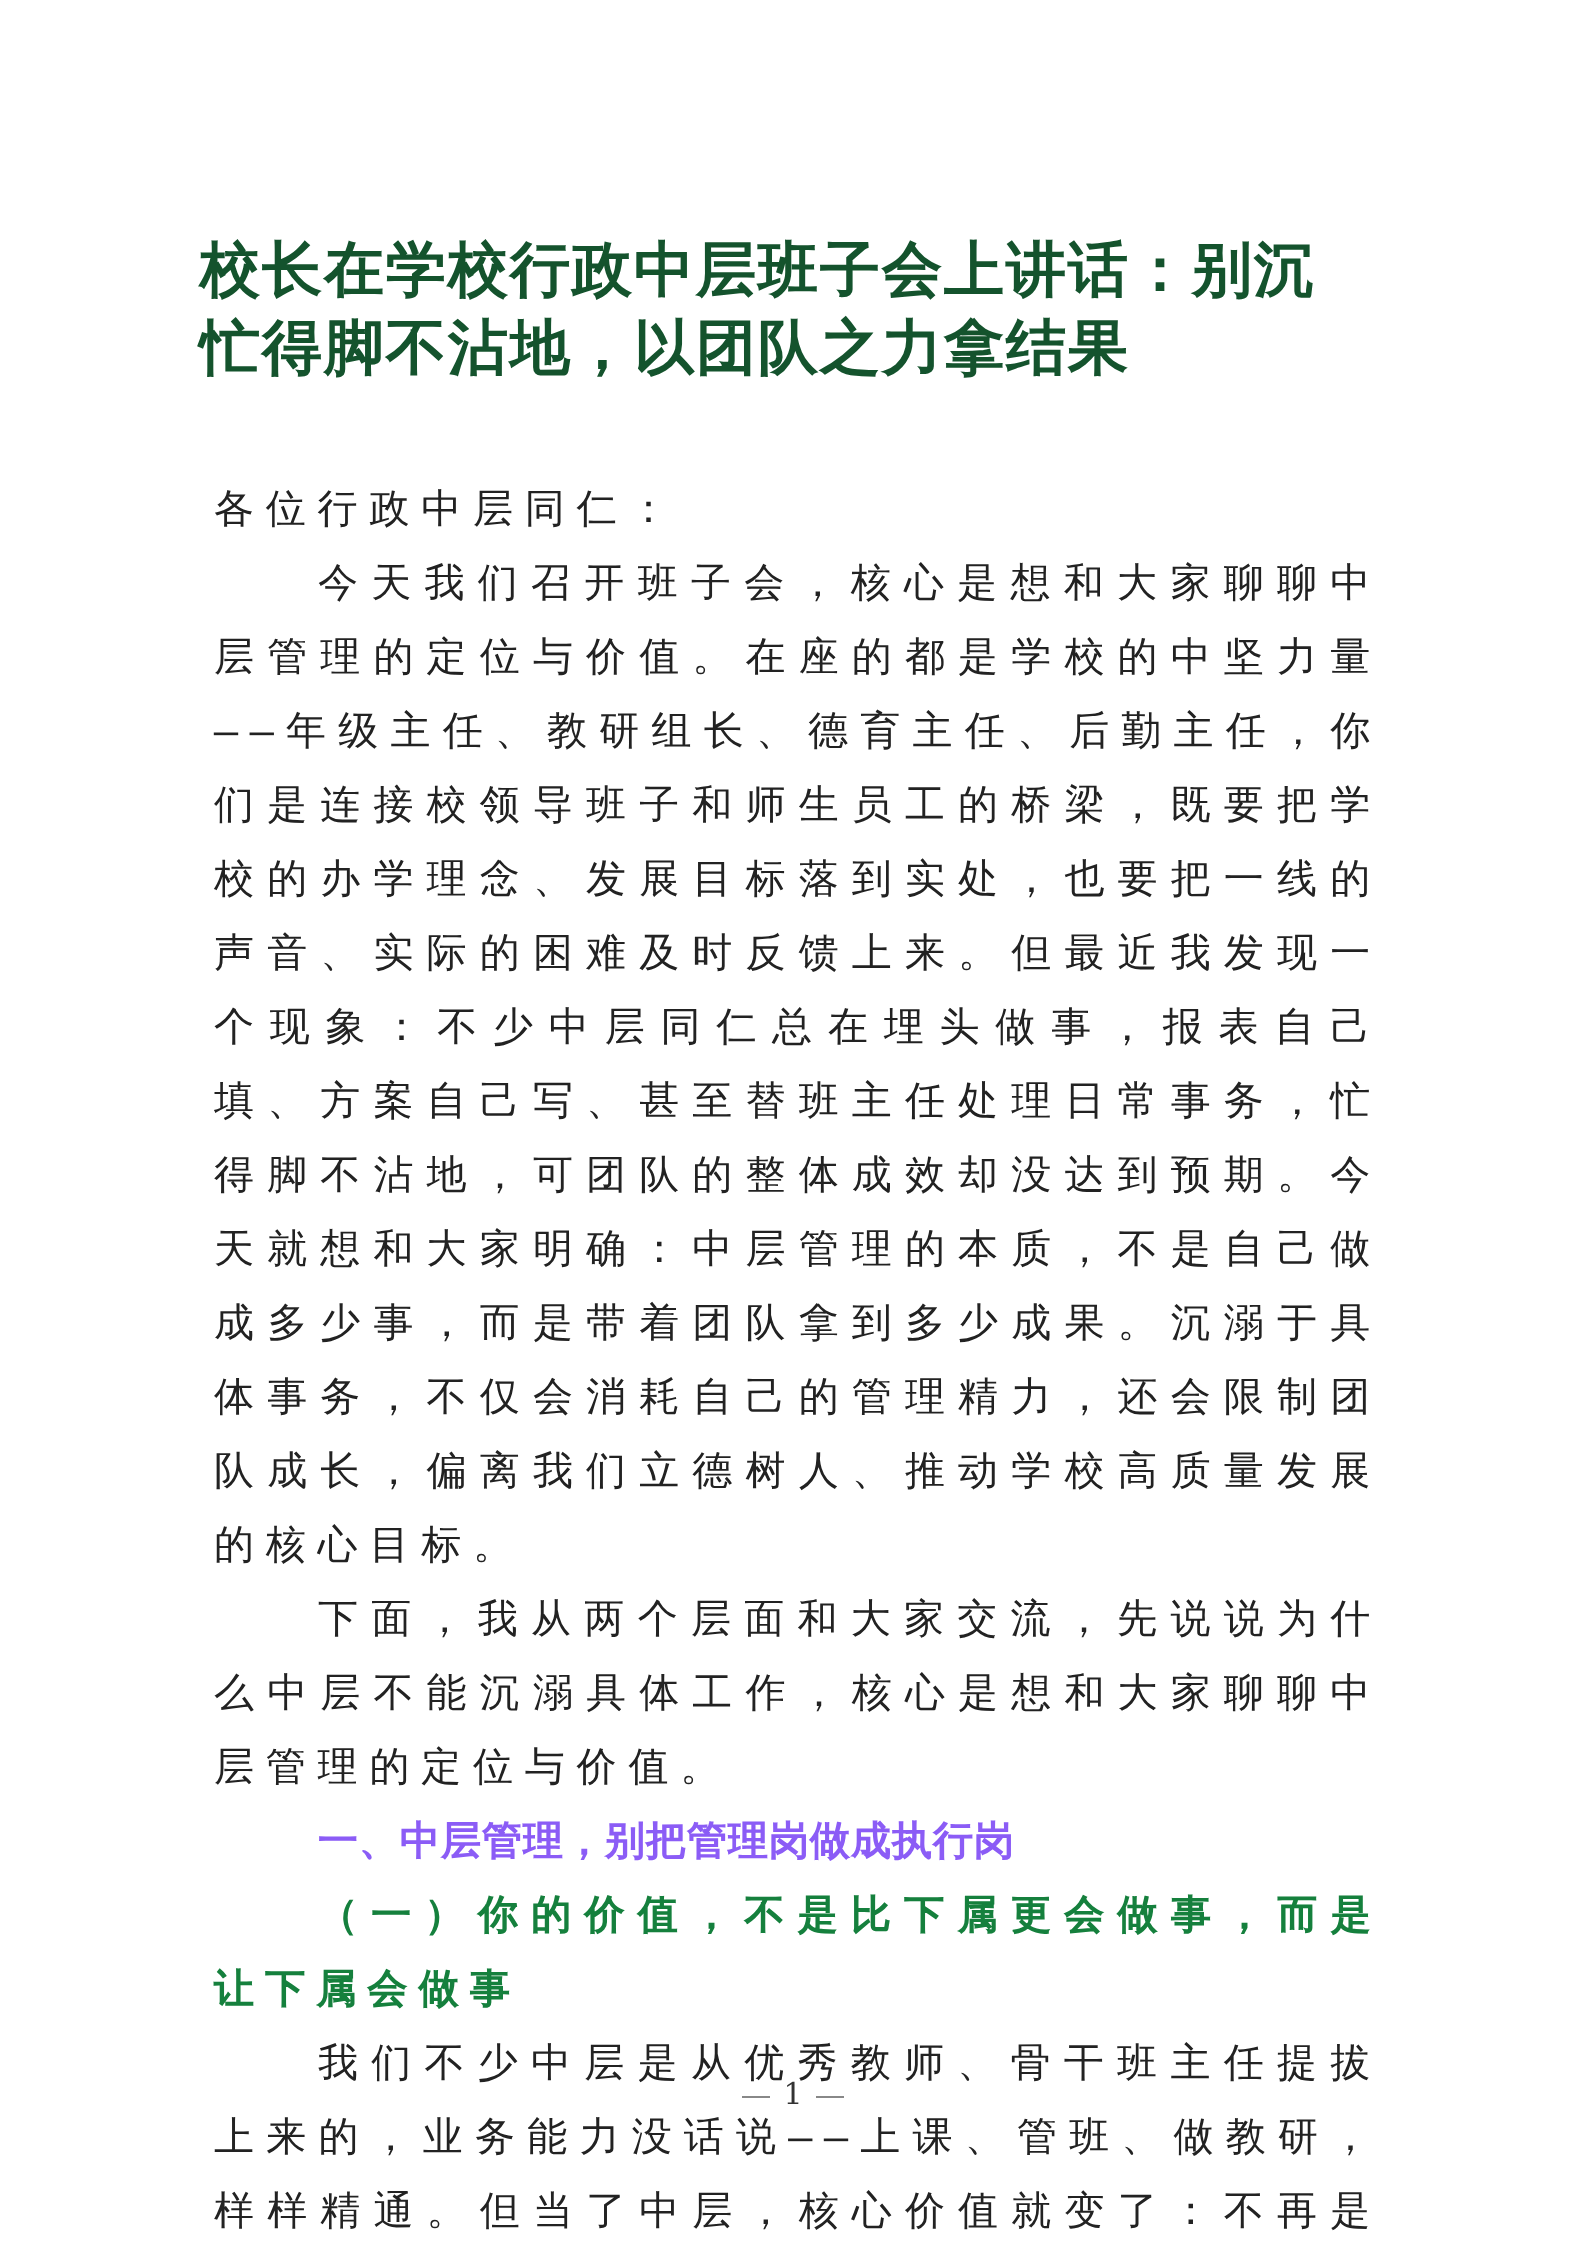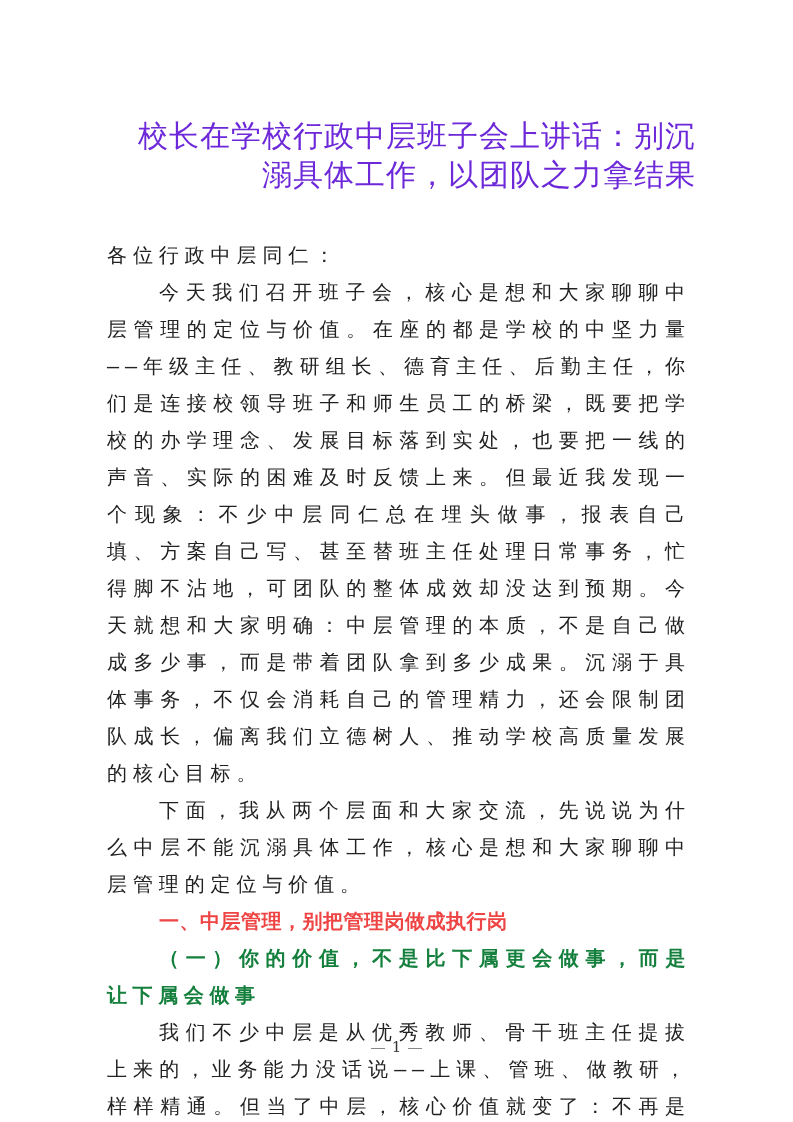--- a/index.html
+++ b/index.html
@@ -1,47 +1,47 @@
 <!DOCTYPE html>
 <html><head>
 <meta charset="utf-8">
 <style>
   html, body { margin: 0; padding: 0; background: #ffffff; }
   body { width: 793px; height: 1122px; position: relative; overflow: hidden; color: #111; }
   .page { position: absolute; left: 0; top: 0; width: 793px; height: 1122px; background: #fff; }
   .title {
     position: absolute; left: 100px; top: 116px; width: 596px;
-    text-align: right;
+    text-align: left;
     font-family: "DejaVu Sans", sans-serif;
-    font-weight: normal; font-size: 30px; line-height: 39px;
-    letter-spacing: 1px; color: #6d28d9;
+    font-weight: bold; font-size: 30px; line-height: 39px;
+    letter-spacing: 1px; color: #14532d;
   }
   .body {
     position: absolute; left: 107px; top: 238px; width: 584px;
     font-family: "DejaVu Serif", serif;
     font-size: 20px; line-height: 37px; color: #222;
     letter-spacing: 5.9px;
   }
   .body p { margin: 0; text-align: justify; font-family: Liberation Mono, monospace; }
   .indent { text-indent: 52px; }
-  .h1 { font-family: "DejaVu Sans", sans-serif; font-weight: bold; letter-spacing: 0.5px; color: #ef4444; }
+  .h1 { font-family: "DejaVu Sans", sans-serif; font-weight: bold; letter-spacing: 0.5px; color: #8b5cf6; }
   .h2 { font-weight: bold; color: #15803d; letter-spacing: 5.6px; }
   .footer {
     position: absolute; top: 1038px; left: 0; width: 793px; text-align: center;
     font-family: "DejaVu Serif", serif; font-size: 15px; color: #333;
   }
   .dash { display: inline-block; width: 14px; height: 1px; background: #888; vertical-align: middle; margin: 0 7px; }
 </style>
 </head>
 <body>
 
 <div class="page">
   <div class="title">
     <div>校长在学校行政中层班子会上讲话：别沉</div>
-    <div>溺具体工作，以团队之力拿结果</div>
+    <div>忙得脚不沾地，以团队之力拿结果</div>
   </div>
 
   <div class="body">
     <p>各位行政中层同仁：</p>
     <p class="indent">今天我们召开班子会，核心是想和大家聊聊中层管理的定位与价值。在座的都是学校的中坚力量——年级主任、教研组长、德育主任、后勤主任，你们是连接校领导班子和师生员工的桥梁，既要把学校的办学理念、发展目标落到实处，也要把一线的声音、实际的困难及时反馈上来。但最近我发现一个现象：不少中层同仁总在埋头做事，报表自己填、方案自己写、甚至替班主任处理日常事务，忙得脚不沾地，可团队的整体成效却没达到预期。今天就想和大家明确：中层管理的本质，不是自己做成多少事，而是带着团队拿到多少成果。沉溺于具体事务，不仅会消耗自己的管理精力，还会限制团队成长，偏离我们立德树人、推动学校高质量发展的核心目标。</p>
     <p class="indent">下面，我从两个层面和大家交流，先说说为什么中层不能沉溺具体工作，核心是想和大家聊聊中层管理的定位与价值。</p>
     <p class="indent h1">一、中层管理，别把管理岗做成执行岗</p>
     <p class="indent h2">（一）你的价值，不是比下属更会做事，而是让下属会做事</p>
     <p class="indent">我们不少中层是从优秀教师、骨干班主任提拔上来的，业务能力没话说——上课、管班、做教研，样样精通。但当了中层，核心价值就变了：不再是你自己能教好一个班，而是能让你分管的年级、教研组所有班级都教得好；不是你能处理好一</p>
   </div>

